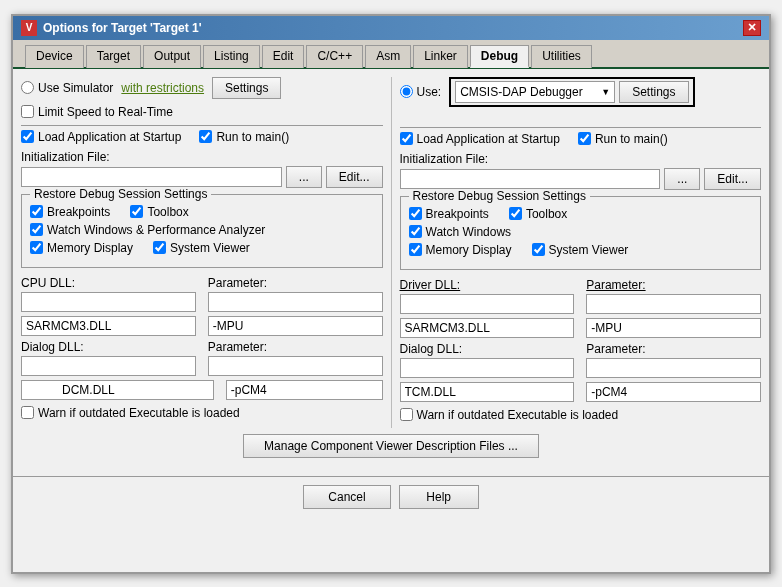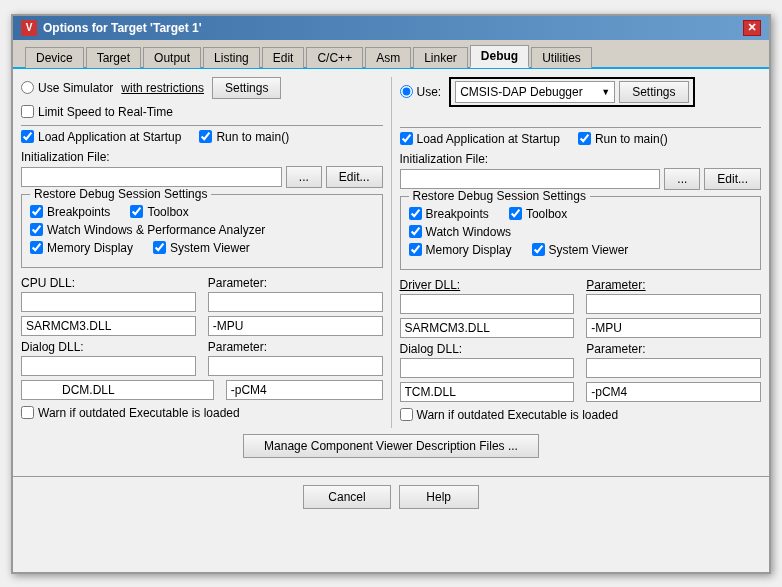--- a/index.html
+++ b/index.html
@@ -54,25 +54,24 @@
       width: 18px;
       height: 16px;
       cursor: pointer;
       display: flex;
       align-items: center;
       justify-content: center;
       font-size: 11px;
     }
     .tabs {
       display: flex;
-      border-bottom: 2px solid #0ea5e9;
+      border-bottom: 2px solid #14532d;
       background: #d4d0c8;
       padding: 4px 4px 0 12px;
       gap: 2px;
-      align-items: flex-end;
     }
     .tab {
       padding: 3px 10px;
       border: 1px solid #999;
       border-bottom: none;
       background: #d4d0c8;
       cursor: pointer;
       font-size: 12px;
       position: relative;
       top: 1px;
@@ -92,21 +91,21 @@
       margin-bottom: 6px;
       align-items: center;
     }
     .radio-label {
       display: flex;
       align-items: center;
       gap: 4px;
       cursor: pointer;
     }
     .hyperlink {
-      color: #000000;
+      color: #4d7c0f;
       text-decoration: underline;
       cursor: pointer;
     }
     .btn {
       border: 1px solid #999;
       background: linear-gradient(to bottom, #f8f8f8, #e0e0e0);
       padding: 3px 12px;
       cursor: pointer;
       font-size: 12px;
     }

